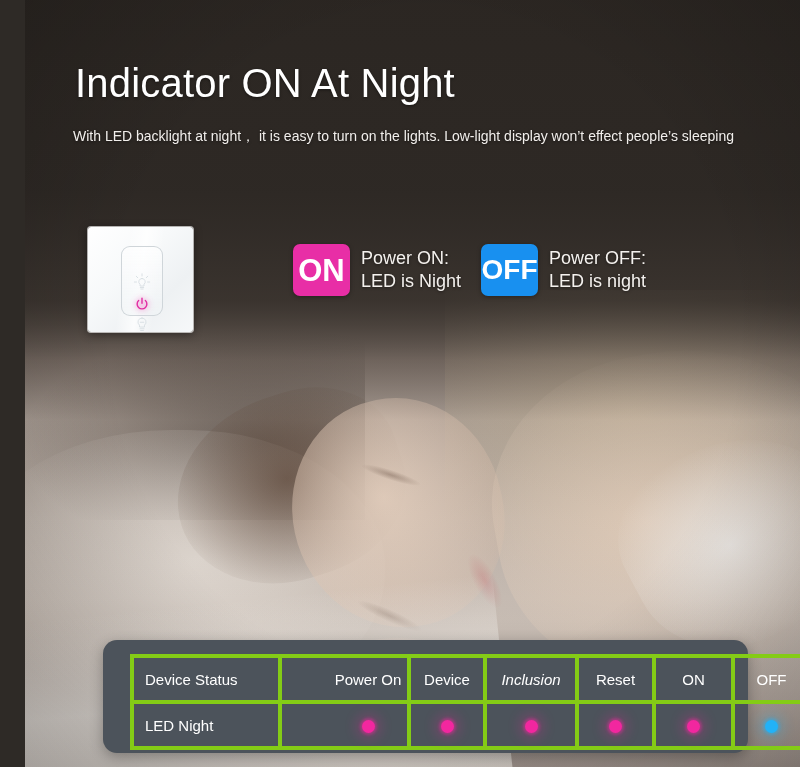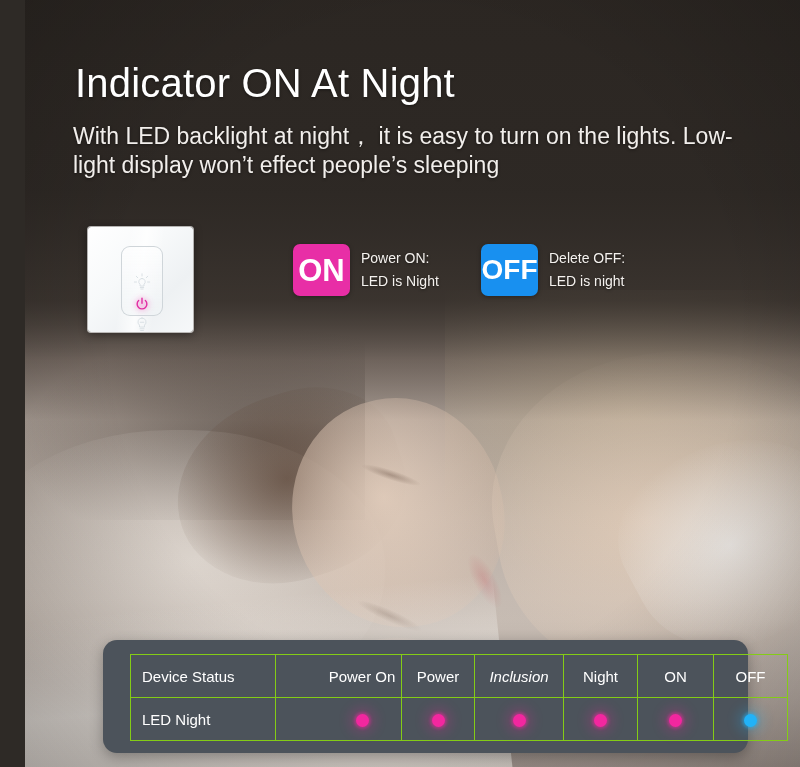--- a/index.html
+++ b/index.html
@@ -174,21 +174,21 @@
     letter-spacing: 0.2px;
     color: #ffffff;
     white-space: nowrap;
     text-shadow: 0 1px 3px rgba(0,0,0,0.45);
   }
   .subhead {
     position: absolute;
     left: 48px;
     top: 122px;
     width: 690px;
-    font-size: 23px;
+    font-size: 14px;
     font-weight: 400;
     line-height: 29px;
     color: #f2efec;
     text-shadow: 0 1px 3px rgba(0,0,0,0.45);
   }
 
   
   .switch-panel {
     position: absolute;
     left: 63px;
@@ -261,21 +261,21 @@
     letter-spacing: 0px;
     line-height: 1;
     box-shadow: 0 1px 4px rgba(0,0,0,0.35);
   }
   .badge.on  { background: #e82ea6; }
   .badge.off { background: #1890f0; font-size: 28px; }
 
   .legend-text {
     margin-left: 11px;
     margin-top: 3px;
-    font-size: 14px;
+    font-size: 18px;
     line-height: 23px;
     color: #f4f1ee;
     white-space: nowrap;
     text-shadow: 0 1px 3px rgba(0,0,0,0.45);
   }
 
   
   .status-card {
     position: absolute;
     left: 78px;
@@ -288,21 +288,21 @@
   }
   .status-table {
     position: absolute;
     left: 27px;
     top: 14px;
     width: 592px;
     border-collapse: collapse;
     table-layout: fixed;
   }
   .status-table td {
-    border: 1px solid #84cc16;
+    border: 4px solid #84cc16;
     height: 42px;
     color: #ffffff;
     font-size: 15px;
     text-align: center;
     vertical-align: middle;
     padding: 0;
   }
   .status-table td.rowhead {
     text-align: left;
     padding-left: 11px;
@@ -402,34 +402,34 @@
     <div class="badge on">ON</div>
     <div class="legend-text">
       <div>Power ON:</div>
       <div>LED is Night</div>
     </div>
   </div>
 
   <div class="legend off">
     <div class="badge off">OFF</div>
     <div class="legend-text">
-      <div>Delete OFF:</div>
+      <div>Power OFF:</div>
       <div>LED is night</div>
     </div>
   </div>
 
   <div class="status-card">
     <table class="status-table">
       <tbody>
         <tr>
           <td class="rowhead">Device Status</td>
           <td class="c-poweron">Power On</td>
-          <td class="c-delete">Power</td>
+          <td class="c-delete">Device</td>
           <td class="c-inclusion">Inclusion</td>
-          <td class="c-reset">Night</td>
+          <td class="c-reset">Reset</td>
           <td class="c-on">ON</td>
           <td class="c-off">OFF</td>
         </tr>
         <tr>
           <td class="rowhead">LED Night</td>
           <td class="c-poweron"><span class="led pink"></span></td>
           <td class="c-delete"><span class="led pink"></span></td>
           <td class="c-inclusion"><span class="led pink"></span></td>
           <td class="c-reset"><span class="led pink"></span></td>
           <td class="c-on"><span class="led pink"></span></td>

